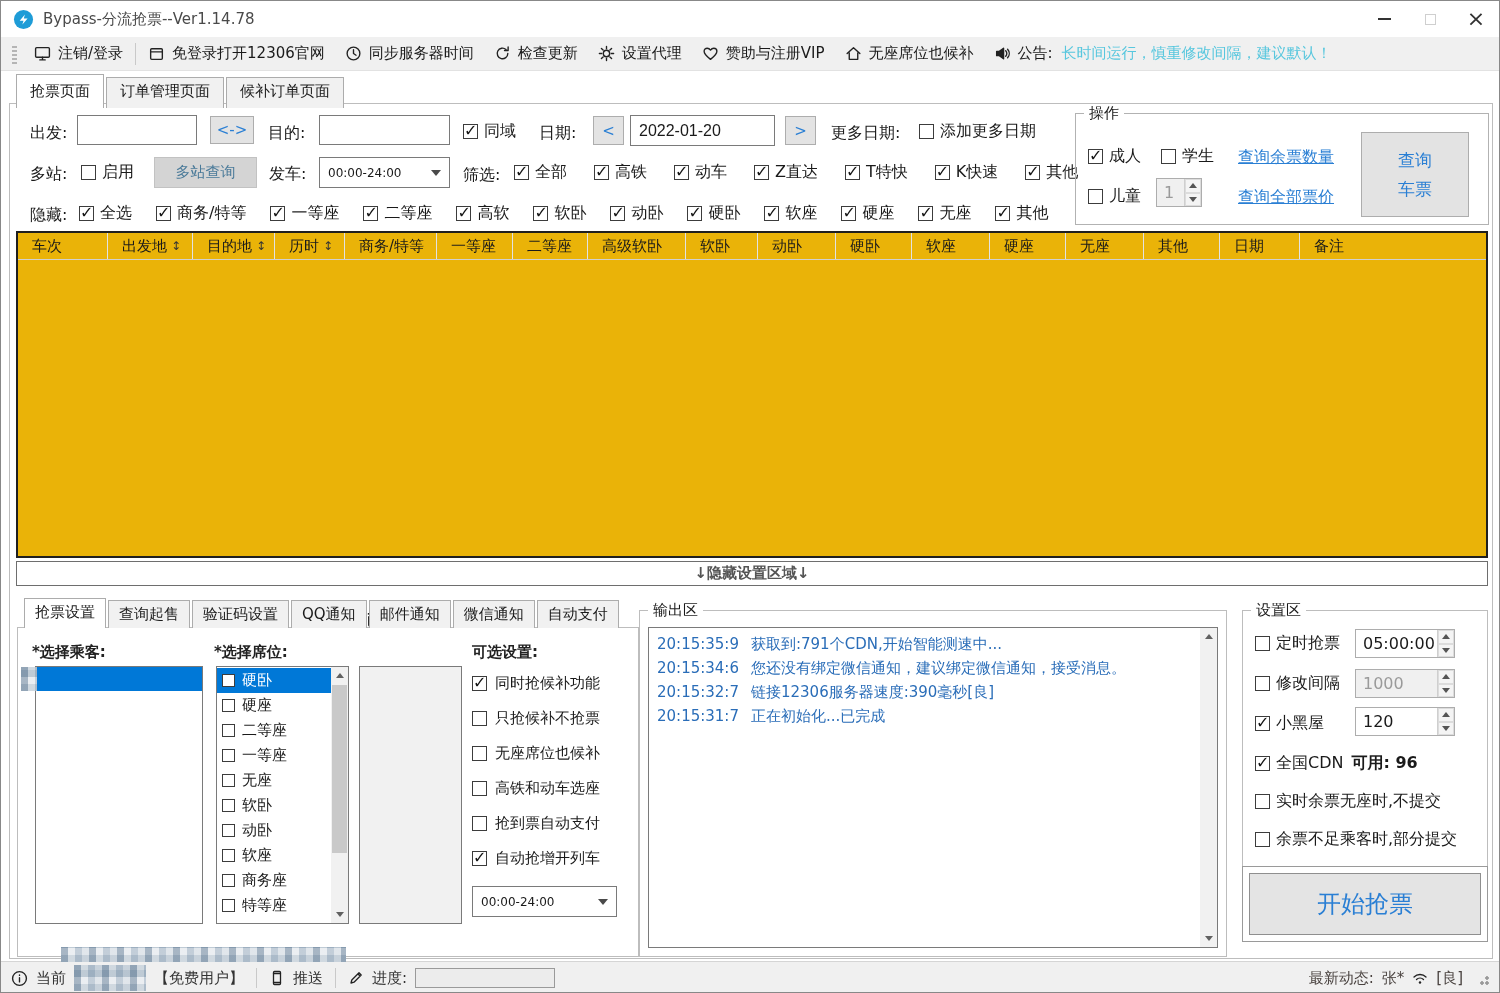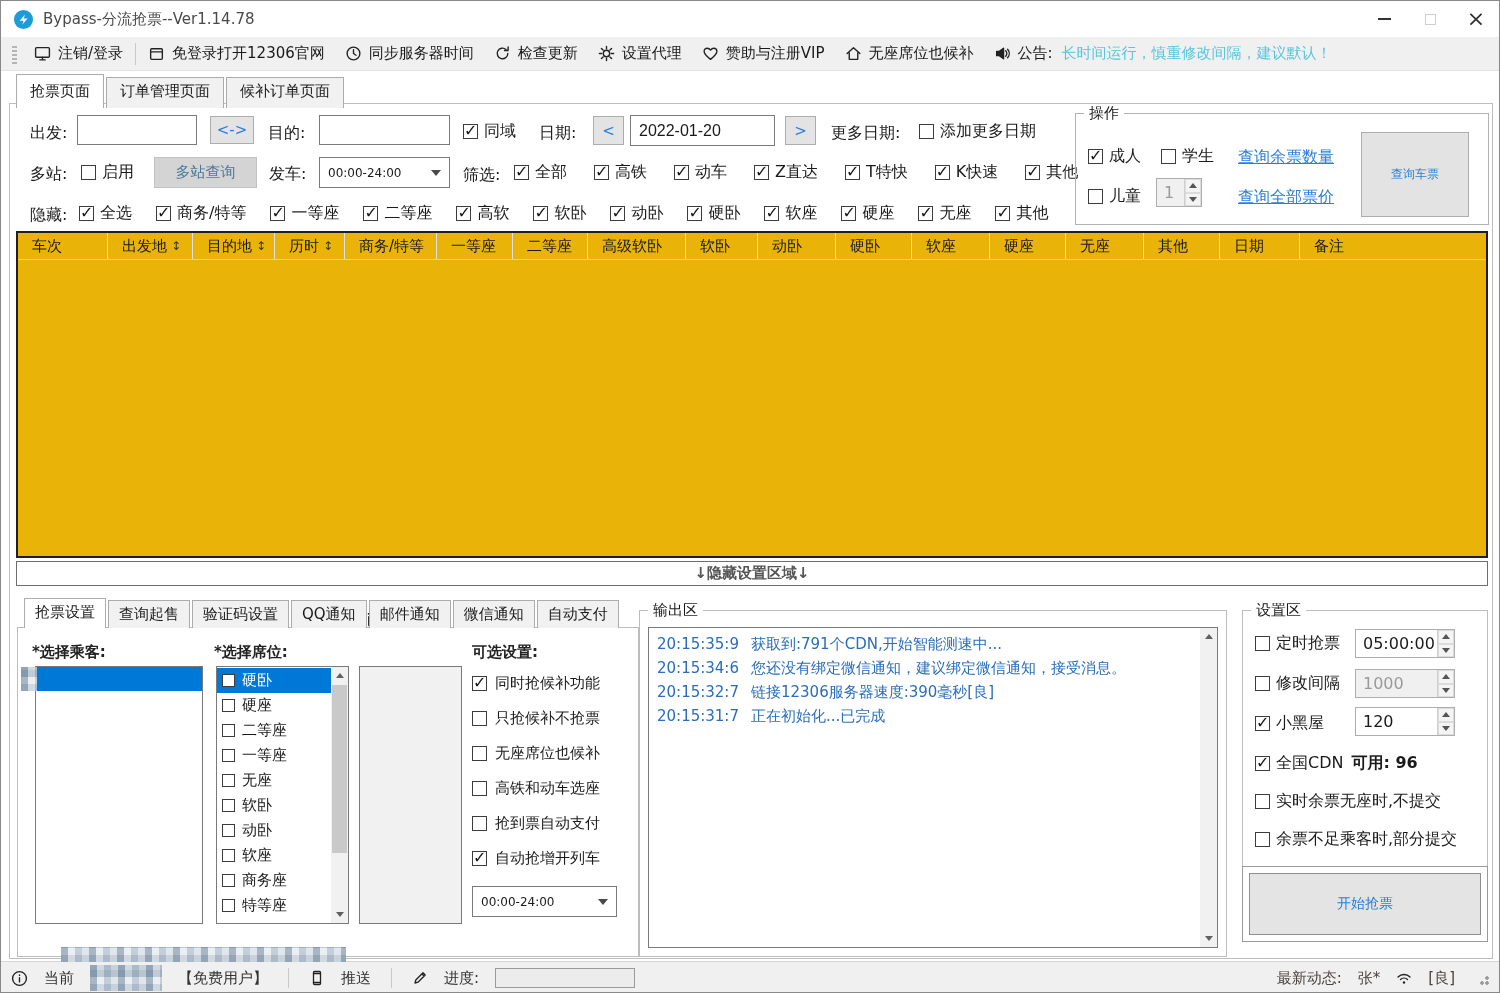--- a/index.html
+++ b/index.html
@@ -74,23 +74,23 @@
 .sm-tri-dn{width:0;height:0;border-left:4px solid transparent;border-right:4px solid transparent;border-top:5px solid #616161}
 .opt-col{position:absolute;left:462px;top:570px}
 .opt-col .ck{display:flex;margin-bottom:16px;font-size:15px;gap:8px}
 
 .out-box{position:absolute;left:8px;top:16px;right:8px;bottom:8px;border:1px solid #7a7a7a;background:#fff}
 .logs{position:absolute;left:0;top:4px;right:18px;padding-left:8px}
 .log-line{display:flex;gap:12px;color:#2a6db8;font-size:15px;line-height:24px;white-space:nowrap}
 
 .srow{position:absolute;display:flex;align-items:flex-end;gap:8px;font-size:16px}
 .start-panel{position:absolute;left:1232px;top:762px;width:246px;height:76px;border:1px solid #9a9a9a;background:#fff}
-.start-btn{position:absolute;left:6px;top:6px;right:6px;bottom:6px;background:#e4e4e4;border:1px solid #8f8f8f;color:#2a7fd4;font-size:14px;display:flex;align-items:center;justify-content:center}
-
-.statusbar{position:absolute;left:0;top:960px;width:100%;height:33px;background:#f0f0f0;border-top:1px solid #d5d5d5;display:flex;align-items:center;padding:0 10px;gap:16px;color:#333}
+.start-btn{position:absolute;left:6px;top:6px;right:6px;bottom:6px;background:#e4e4e4;border:1px solid #8f8f8f;color:#2a7fd4;font-size:24px;display:flex;align-items:center;justify-content:center}
+
+.statusbar{position:absolute;left:0;top:960px;width:100%;height:33px;background:#f0f0f0;border-top:1px solid #d5d5d5;display:flex;align-items:center;padding:0 10px;gap:8px;color:#333}
 .sb-sep{width:1px;height:20px;background:#c9c9c9;margin:0 4px}
 .progress{width:140px;height:20px;border:1px solid #9a9a9a;background:#ececec}
 .grip-corner{width:14px;height:14px;margin-left:4px;background:
  radial-gradient(circle at 12px 12px,#999 1.5px,transparent 2px),
  radial-gradient(circle at 12px 7px,#999 1.5px,transparent 2px),
  radial-gradient(circle at 7px 12px,#999 1.5px,transparent 2px)}
 
 .mosaic{background:
  repeating-linear-gradient(90deg,rgba(96,122,148,.45) 0 7px,rgba(255,255,255,.3) 7px 14px,rgba(148,168,188,.4) 14px 21px,rgba(222,228,234,.35) 21px 28px),
  repeating-linear-gradient(0deg,#bcc8d3 0 7px,#e2e7ec 7px 14px,#a3b4c3 14px 21px)}
@@ -333,21 +333,21 @@
       <span class="arrows">
           <div>
             <span class="tri-up"></span>
           </div>
           <div>
             <span class="tri-dn"></span>
           </div>
         </span>
     </div>
     <a class="link" style="left:162px;top:73px">查询全部票价</a>
-    <div class="btn" style="left:285px;top:18px;width:108px;height:85px;flex-direction:row;font-size:12px;line-height:1.7">
+    <div class="btn" style="left:285px;top:18px;width:108px;height:85px;flex-direction:column;font-size:17px;line-height:1.7">
       <span>查询</span>
       <span>车票</span>
     </div>
   </div>
 
   <div class="grid">
     <div class="grid-head">
       <div class="th" style="width:90px">
           <span>车次</span>
         </div>

